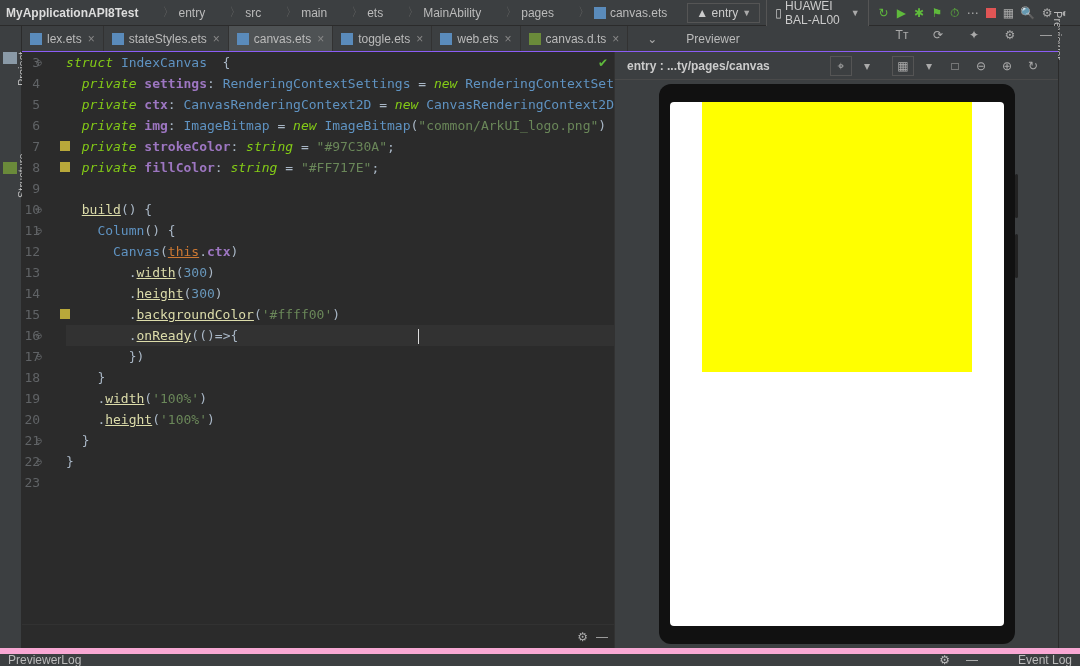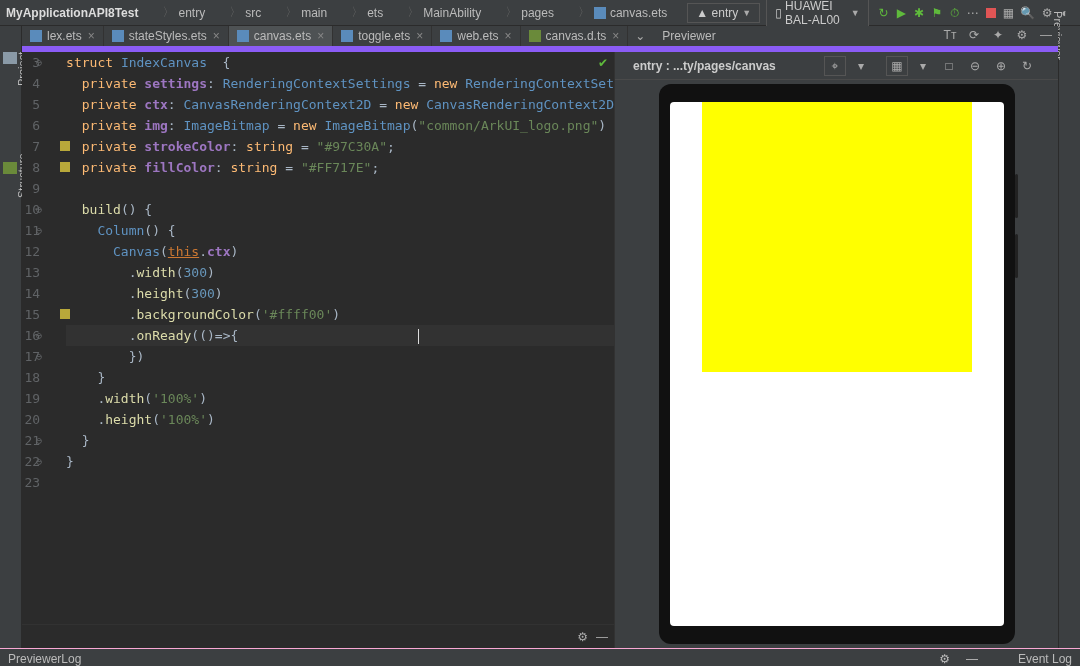--- a/index.html
+++ b/index.html
@@ -13,65 +13,65 @@
   .device-dd, .entry-dd { border:1px solid #555; background:#3c3f41; padding:2px 8px; margin-right:6px; color:#ccc; display:flex; align-items:center; }
   .tri { margin-left:4px; font-size:9px; color:#aaa; }
   .tb-icon { width:18px; height:18px; margin:0 3px; display:flex; align-items:center; justify-content:center; color:#aaa; cursor:pointer; }
   .tb-green { color:#5fba3c; }
   .tb-red { width:10px; height:10px; background:#e05555; }
   .left-rail { position:absolute; left:0; top:26px; bottom:18px; width:22px; background:#3c3f41; border-right:1px solid #2b2b2b; }
   .left-rail .raillabel { transform:rotate(-90deg); transform-origin:left top; position:absolute; white-space:nowrap; left:16px; color:#bbb; font-size:11px; }
   .left-rail .proj-icon { position:absolute; left:3px; width:14px; height:12px; background:#8a9aa7; }
   .right-rail { position:absolute; right:0; top:26px; bottom:18px; width:22px; background:#3c3f41; border-left:1px solid #2b2b2b; }
   .right-rail .raillabel { transform:rotate(90deg); transform-origin:right top; position:absolute; right:16px; top:34px; white-space:nowrap; font-size:11px; color:#bbb; }
-  .tabs-row { position:absolute; left:22px; right:22px; top:26px; height:26px; background:#3c3f41; border-bottom:6px solid #8b5cf6; display:flex; align-items:stretch; }
+  .tabs-row { position:absolute; left:22px; right:22px; top:26px; height:26px; background:#3c3f41; border-bottom:1px solid #8b5cf6; display:flex; align-items:stretch;gap:12px; }
   .ftab { display:flex; align-items:center; padding:0 8px; border-right:1px solid #323232; color:#bbb; font-size:12px; }
   .ftab.active { background:#4e5254; }
   .ftab .fico { width:12px; height:12px; background:#5a8bbb; margin-right:5px; }
   .ftab .fico.dts { background:#6a8a3a; }
   .ftab .close { margin-left:6px; color:#888; font-size:12px; }
   .tabs-row .dd { width:24px; display:flex; align-items:center; justify-content:center; color:#aaa; }
   .tabs-row .prev-label { padding:0 10px; color:#bbb; display:flex; align-items:center; }
   .main { position:absolute; left:22px; right:22px; top:52px; bottom:18px; display:flex; }
   .editor { width:593px; position:relative; background:#2b2b2b; border-right:1px solid #323232; display:flex; flex-direction:column; }
   .gutter { width:48px; background:#2b2b2b; color:#606366; text-align:right; padding-right:10px; font-family:Consolas,monospace; font-size:13px; line-height:21px; }
   .marks { width:12px; position:absolute; left:36px; top:0; }
   .mark { width:10px; height:10px; position:absolute; left:2px; }
   .mark.ylw { background:#b8a83a; }
   .codewrap { display:flex; flex:1; }
   .code { flex:1; font-family:Consolas,monospace; font-size:13px; line-height:21px; white-space:pre; color:#A9B7C6; padding-left:16px; position:relative; }
   .line { height:21px; }
   .fold { position:absolute; left:-14px; color:#606366; font-size:10px; }
   .hl { background:#323232; }
-  .kw { color:#fdba74; }
+  .kw { color:#84cc16;font-style:italic; }
   .type { color:#5f93c2; }
   .str { color:#6A8759; }
-  .fn { color:#DCDCAA; }
+  .fn { color:#DCDCAA;text-decoration:underline; }
   .ident { color:#9d76c1;font-weight:bold; }
   .num { color:#6897BB; }
   .this { color:#CC7832;text-decoration:underline; }
   .caret { display:inline-block; width:1px; height:15px; background:#ddd; vertical-align:middle; }
   .green-check { position:absolute; right:6px; top:4px; color:#5fba3c; font-size:12px; }
   .crumbs-bottom { height:24px; border-top:1px solid #323232; display:flex; align-items:center; padding-left:60px; color:#aaa; }
   .crumbs-bottom .sep { color:#666; margin:0 8px; }
   .crumbs-bottom .gear { margin-left:auto; margin-right:8px; color:#aaa; }
   .preview { flex:1; background:#3c3f41; display:flex; flex-direction:column; }
-  .prev-head { height:28px; display:flex; align-items:center; padding:0 18px; border-bottom:1px solid #4a4a4a; }
+  .prev-head { height:28px; display:flex; align-items:center; padding:0 12px; border-bottom:1px solid #4a4a4a; }
   .prev-head .path { color:#ccc; font-weight:bold; }
   .prev-head .spacer { flex:1; }
   .prev-head .ibtn { width:22px; height:20px; margin:0 2px; display:flex; align-items:center; justify-content:center; color:#aaa; cursor:pointer; border:1px solid transparent; }
   .prev-head .ibtn.boxed { border:1px solid #555; }
   .prev-body { flex:1; display:flex; align-items:center; justify-content:center; position:relative; }
   .phone { width:356px; height:560px; background:#111; border-radius:12px; padding:18px 11px; position:relative; }
   .screen { width:100%; height:100%; background:#fff; border-radius:4px; position:relative; }
   .canvas-rect { position:absolute; top:0; left:50%; transform:translateX(-50%); width:270px; height:270px; background:#ffff00; }
   .phone-btn { position:absolute; right:-3px; width:3px; height:44px; background:#222; border-radius:2px; }
   .phone-btn.b1 { top:90px; }
   .phone-btn.b2 { top:150px; }
-  .status-bar { position:absolute; left:0; right:0; bottom:0; height:18px; background:#3c3f41; border-top:1px solid #f9a8d4; display:flex; align-items:flex-end; color:#bbb; padding:0 8px; }
+  .status-bar { position:absolute; left:0; right:0; bottom:0; height:18px; background:#3c3f41; border-top:6px solid #f9a8d4; display:flex; align-items:center; color:#bbb; padding:0 8px; }
   .status-bar .sep { width:16px; }
 </style>
 </head>
 <body>
 
 <div class="title-bar">
   <span class="proj crumb">MyApplicationAPI8Test</span>
   <span id="breadcrumb-target" style="display:flex;align-items:center;">
       <span class="sep">〉</span>
       <span class="crumb">entry</span>

